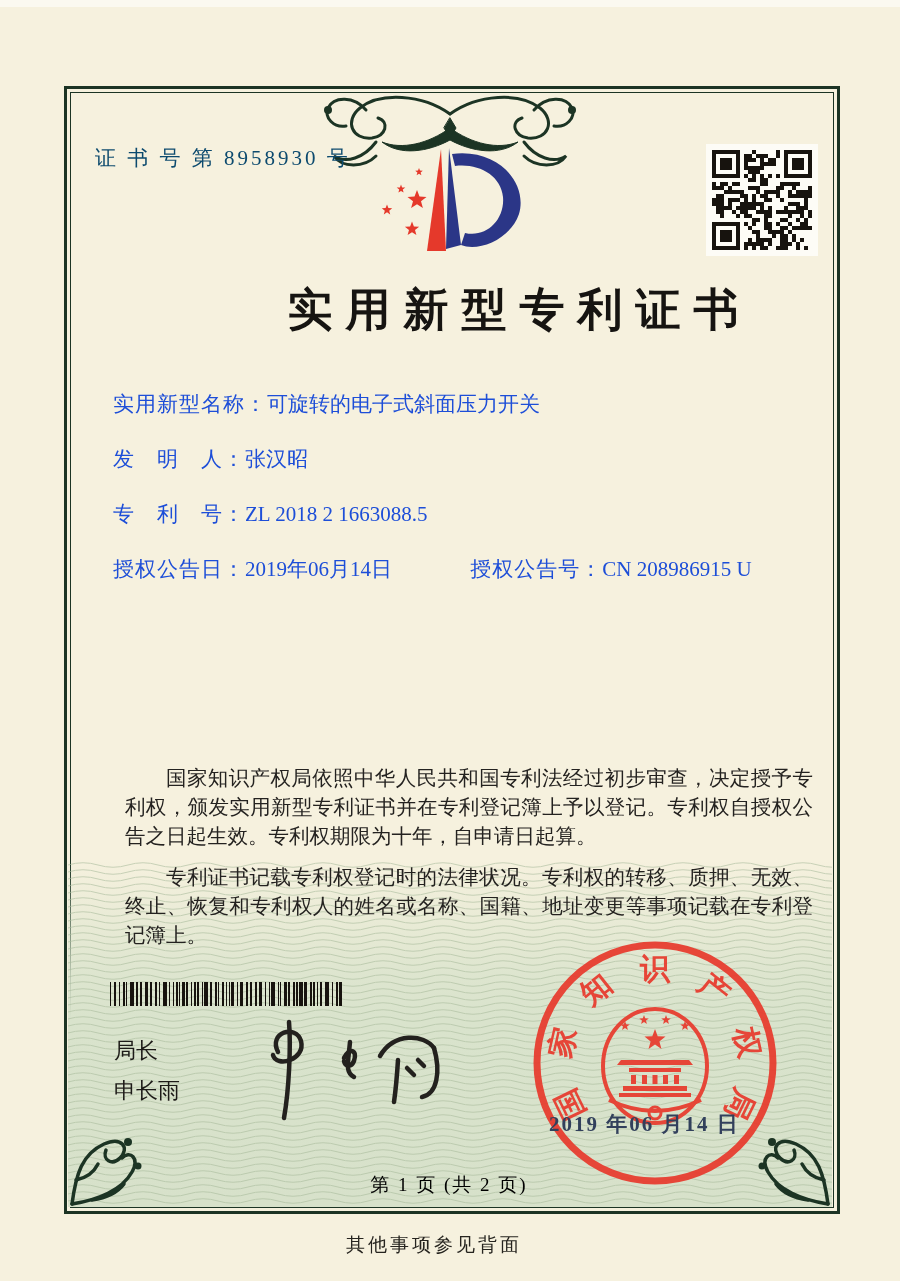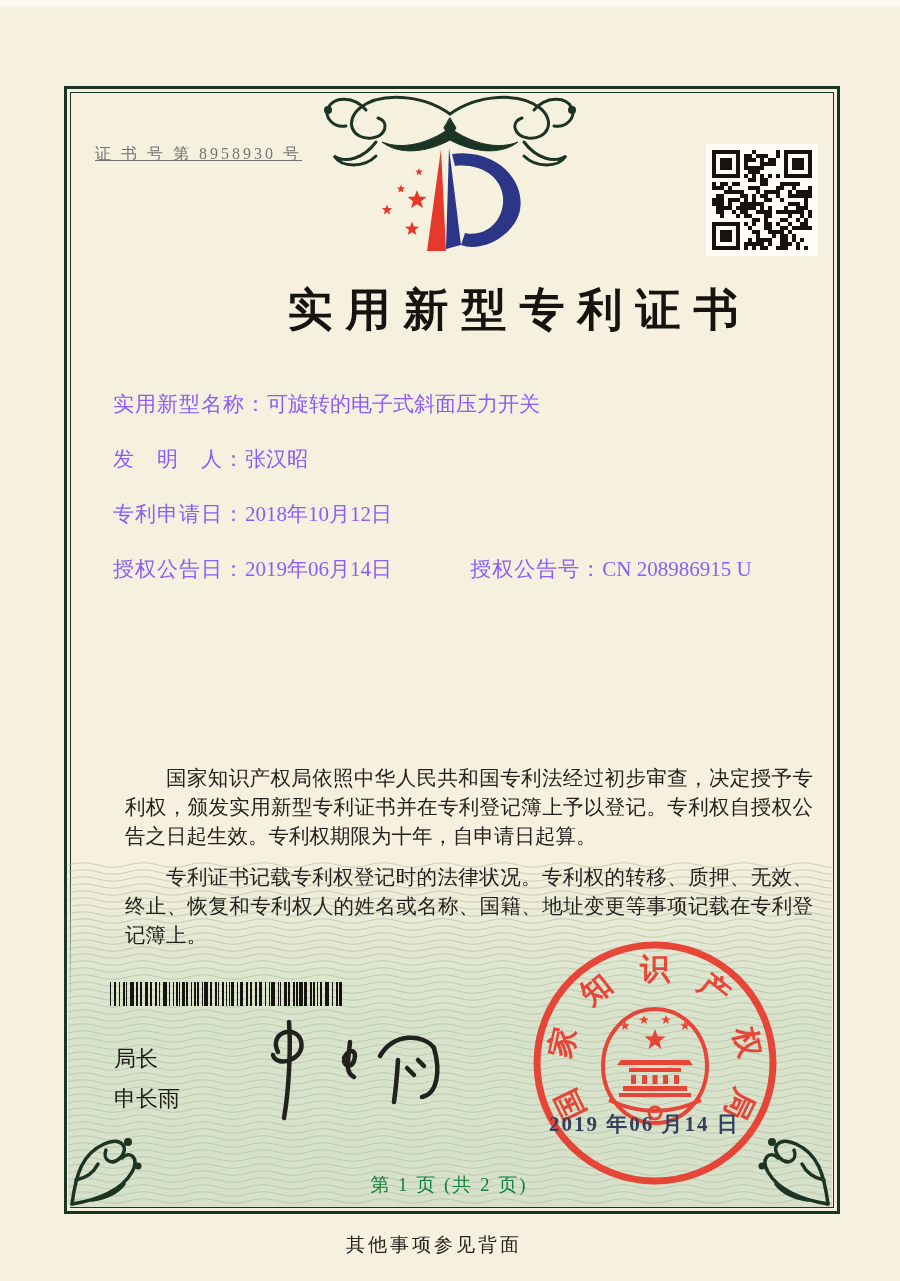--- a/index.html
+++ b/index.html
@@ -20,45 +20,45 @@
   .frame::before{
     content:"";position:absolute;inset:3px;border:1px solid #1c3424;
   }
   
   .band{
     left:68px;top:860px;width:764px;height:347px;
     background:linear-gradient(180deg, rgba(217,227,204,0) 0px, rgba(217,227,204,.85) 115px, #d9e3cc 160px, #d7e1ca 100%);
   }
   .band svg{position:absolute;left:0;top:0;opacity:.6;}
   .certno{
-    left:95px;top:144px;font-size:16px;letter-spacing:3px;color:#737373;text-decoration:underline;
+    left:95px;top:144px;font-size:21px;letter-spacing:3px;color:#0c4a6e;
   }
   .qr-box{
     left:706px;top:144px;width:112px;height:112px;background:#fdfcf6;
     display:flex;align-items:center;justify-content:center;
   }
   .title{
     left:64px;top:280px;width:898px;text-align:center;
     font-size:45px;font-weight:700;letter-spacing:13px;color:#161411;
     padding-left:13px;box-sizing:border-box;
   }
-  .content{left:113px;top:390px;width:708px;font-size:21px;color:#8b5cf6;}
+  .content{left:113px;top:390px;width:708px;font-size:21px;color:#1d4ed8;}
   .row{margin-bottom:26px;line-height:29px;white-space:nowrap;}
   .row .lbl{letter-spacing:1px;}
   .row .pair1{display:inline-block;min-width:352px;}
   .paras{left:113px;top:752px;width:712px;font-size:20.5px;line-height:29px;
     text-align:justify;color:#242220;}
   .paras p{margin:12px;text-indent:2em;}
   .barcode{left:110px;top:982px;}
   .signer{left:114px;top:1040px;font-size:22px;color:#1d1b18;line-height:1;}
-  .signer .t{margin-bottom:18px;margin-top:8px;}
+  .signer .t{margin-bottom:18px;}
   .signature{left:248px;top:1014px;}
   .seal{left:528px;top:936px;}
   .seal-date{left:549px;top:1110px;font-size:21px;letter-spacing:2px;color:#32405c;font-weight:600;}
-  .pageno{left:64px;top:1172px;width:770px;text-align:center;font-size:19px;color:#15803d;letter-spacing:2px;}
+  .pageno{left:64px;top:1172px;width:770px;text-align:center;font-size:19px;color:#000000;letter-spacing:2px;}
   .backnote{left:49px;top:1232px;width:770px;text-align:center;font-size:19px;color:#26241f;letter-spacing:3px;}
   .ornament-top{left:306px;top:88px;}
   .corner-bl{left:66px;top:1116px;}
   .corner-br{left:740px;top:1116px;transform:scaleX(-1);}
   svg{display:block;}
 </style>
 </head>
 <body>
 
 <div class="abs scan-top"></div>
@@ -408,21 +408,21 @@
       <rect x="4" y="76" width="20" height="20" fill="#fdfcf6"></rect>
       <rect x="8" y="80" width="12" height="12" fill="#17130e"></rect>
     </svg>
 </div>
 
 <div class="abs title">实用新型专利证书</div>
 
 <div class="abs content">
   <div class="row"><span class="lbl">实用新型名称：</span><span>可旋转的电子式斜面压力开关</span></div>
   <div class="row"><span class="lbl">发　明　人：</span><span>张汉昭</span></div>
-  <div class="row"><span class="lbl">专利申请日：</span><span>2018年10月12日</span></div>
+  <div class="row"><span class="lbl">专　利　号：</span><span>ZL 2018 2 1663088.5</span></div>
   <div class="row">
     <span class="pair1"><span class="lbl">授权公告日：</span><span>2019年06月14日</span></span>
     <span class="lbl">授权公告号：</span><span>CN 208986915 U</span>
   </div>
 </div>
 
 <div class="abs paras">
   <p>国家知识产权局依照中华人民共和国专利法经过初步审查，决定授予专利权，颁发实用新型专利证书并在专利登记簿上予以登记。专利权自授权公告之日起生效。专利权期限为十年，自申请日起算。</p>
   <p>专利证书记载专利权登记时的法律状况。专利权的转移、质押、无效、终止、恢复和专利权人的姓名或名称、国籍、地址变更等事项记载在专利登记簿上。</p>
 </div>

